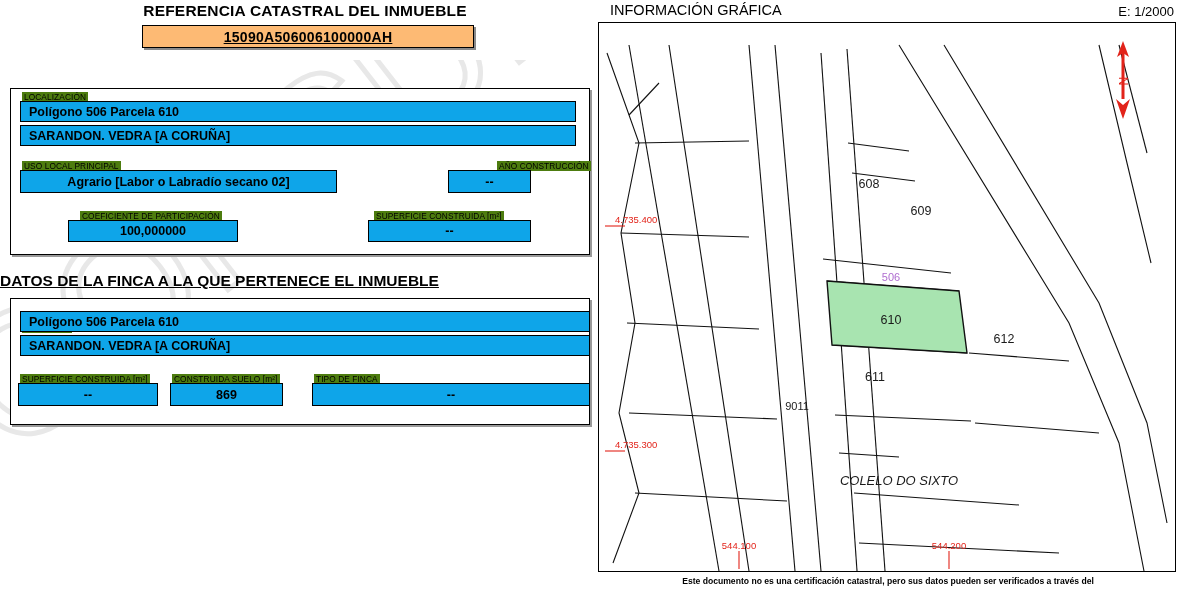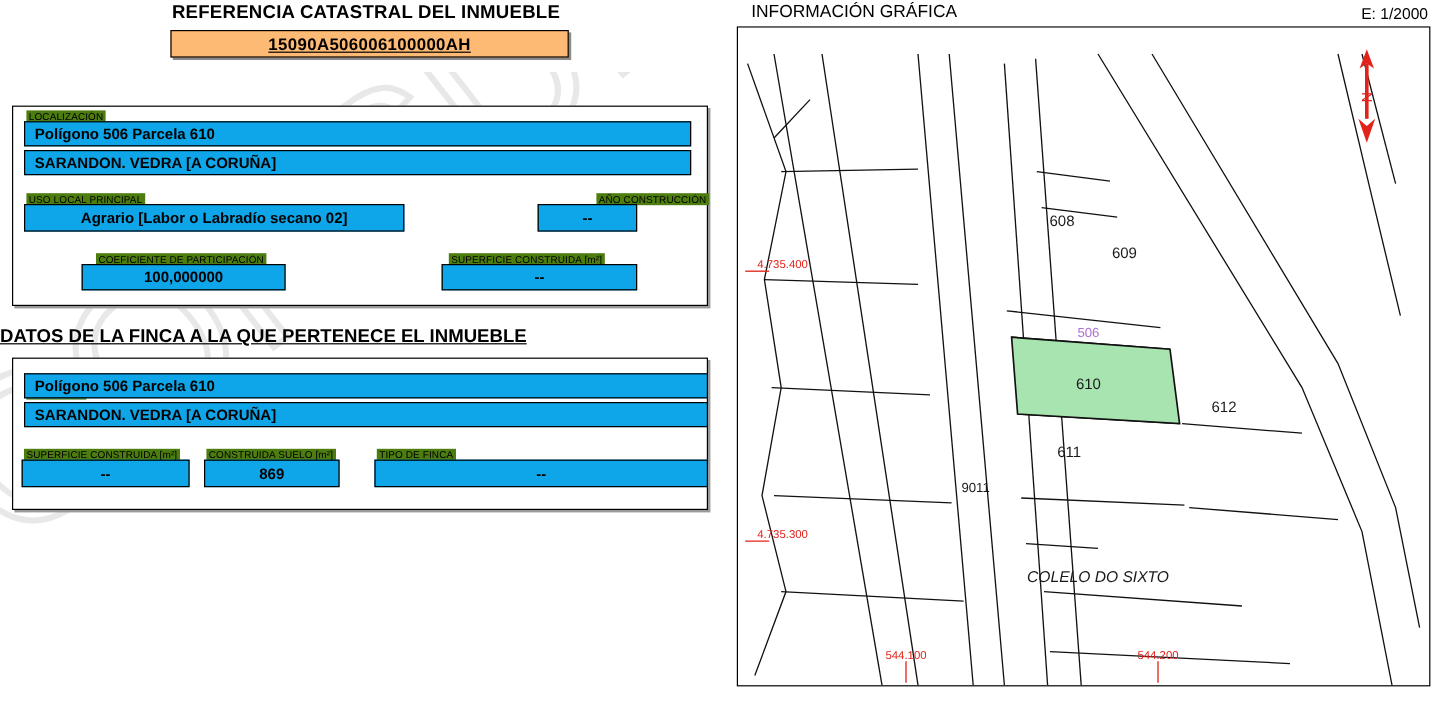--- a/index.html
+++ b/index.html
@@ -129,21 +129,21 @@
 
   #f-supsuelo-lbl { left: 172px; top: 374px; }
   #f-supsuelo { left: 170px; top: 383px; width: 113px; height: 23px; }
 
   #f-tipofinca-lbl { left: 314px; top: 374px; }
   #f-tipofinca { left: 312px; top: 383px; width: 278px; height: 23px; }
 
   
   .right-panel {
     position: absolute;
-    left: 608px; top: 0;
+    left: 592px; top: 0;
     width: 588px; height: 605px;
     z-index: 2;
   }
   .info-header {
     position: absolute;
     left: 18px; top: 2px;
     font-size: 14.5px;
   }
   .scale {
     position: absolute;
@@ -317,13 +317,14 @@
 
       <g transform="translate(524,18)">
         <polygon points="0,0 -6,16 0,12 6,16" fill="#e2231a"></polygon>
         <rect x="-1.5" y="12" width="3" height="46" fill="#e2231a"></rect>
         <polygon points="0,78 -7,58 0,64 7,58" fill="#e2231a"></polygon>
         <text x="0" y="44" text-anchor="middle" font-family="Liberation Sans, sans-serif" font-size="12" fill="#e2231a" transform="rotate(90 0 40)">N</text>
       </g>
     </svg>
   </div>
 
+  <div class="disclaimer">Este documento no es una certificación catastral, pero sus datos pueden ser verificados a través del</div>
 </div>
 
 </body></html>

